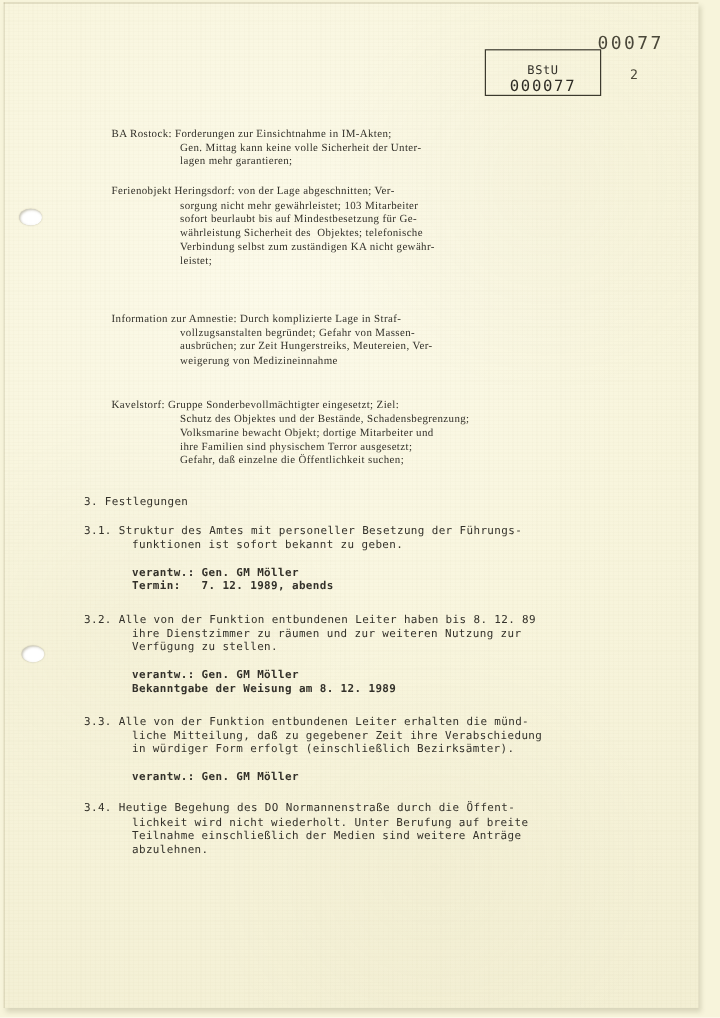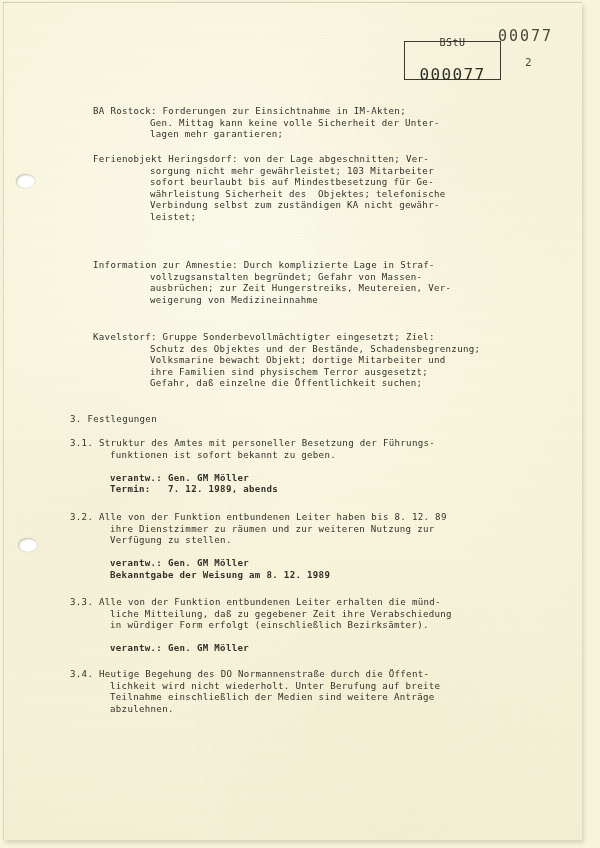--- a/index.html
+++ b/index.html
@@ -82,31 +82,31 @@
     width: 97px;
     height: 39px;
     border: 1.6px solid #3c3a2e;
     box-sizing: border-box;
   }
   #stamp-inner {
     width: 100%; height: 100%;
     display: flex;
     flex-direction: column;
     align-items: center;
-    justify-content: center;
-    gap: 19px;
+    justify-content: flex-end;
+    gap: 1px;
   }
   #stamp .stamp-label {
     font-size: 10px;
     letter-spacing: .5px;
     color: #33312a;
     line-height: 1;
   }
   #stamp .stamp-number {
-    font-size: 16px;
+    font-size: 13px;
     letter-spacing: 1.4px;
     color: #2e2c25;
     line-height: 1;
   }
 
   
   #folio {
     position: absolute;
     left: 498px;
     top: 27px;
@@ -133,21 +133,21 @@
     line-height: 11.55px;
     letter-spacing: .32px;
     white-space: pre;
   }
 
   
   .blk {
     position: absolute;
     left: 93px;
   }
-  .blk .ln { display: block; }
+  .blk .ln { display: block; font-family: Liberation Serif, serif; }
   .blk .ln.cont { padding-left: 57px; }
 
   
   .sec {
     position: absolute;
     left: 70px;
   }
   .sec .ln { display: block; }
   .sec .ln.cont  { padding-left: 40px; }
   .sec .ln.resp  { padding-left: 40px; font-weight: bold; }

